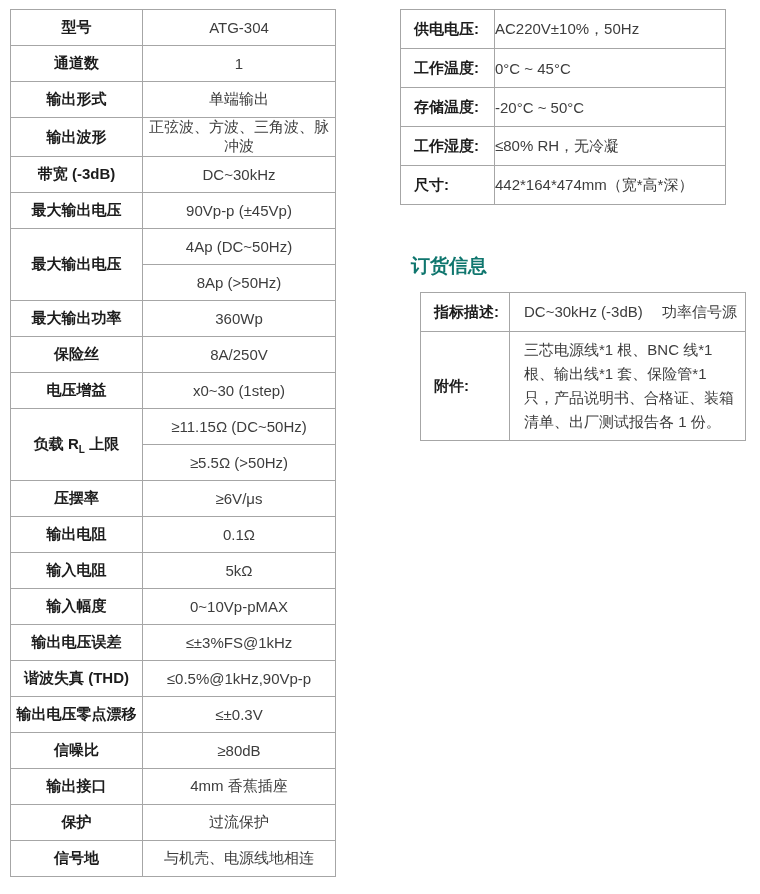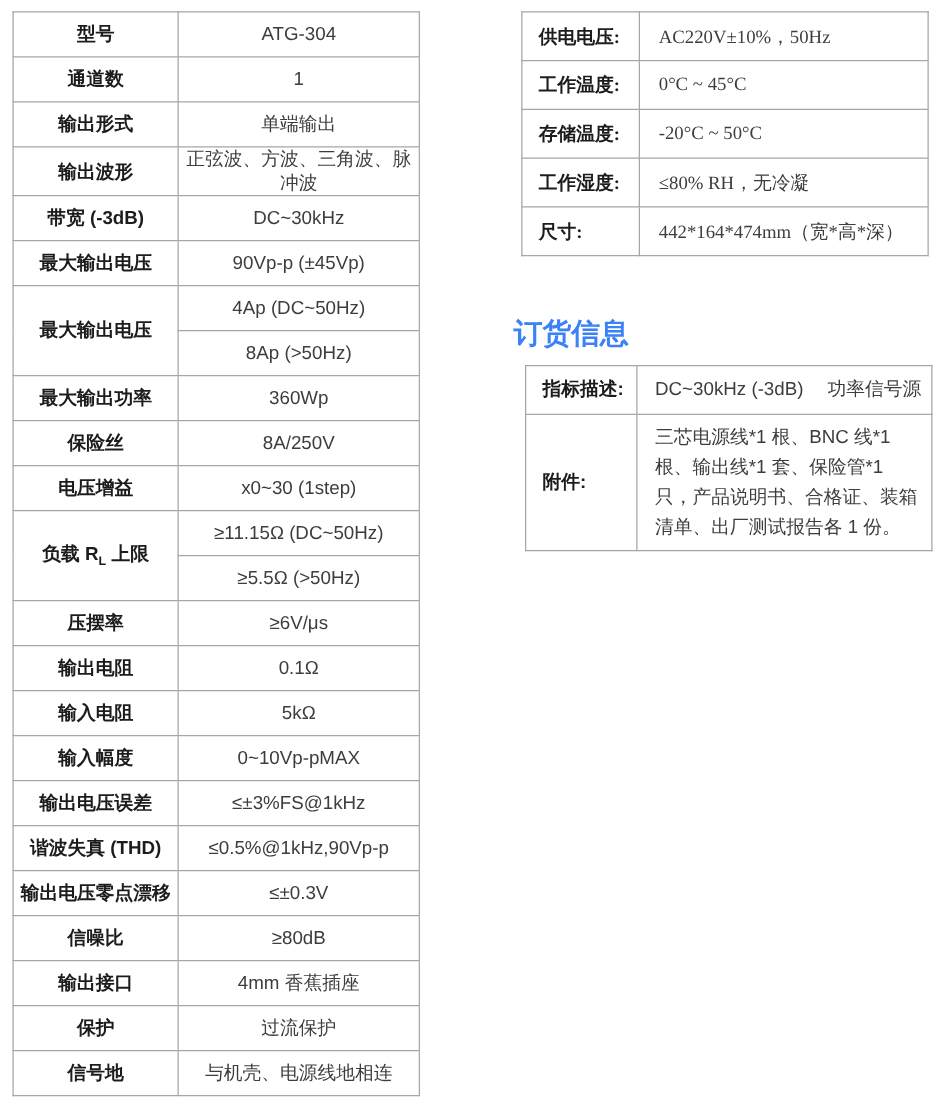--- a/index.html
+++ b/index.html
@@ -25,29 +25,29 @@
   .tbl td.lbl{
     font-weight:bold;
     color:#1c1c1c;
   }
   
   .spec-tbl{left:10px;top:9px;width:326px;}
   .spec-tbl td{height:35px;text-align:center;padding:0 3px;}
   .spec-tbl col.c1{width:132px;}
   .spec-tbl sub{font-size:10px;font-weight:bold;}
   
-  .env-tbl{left:417px;top:9px;width:326px;font-family:Liberation Serif, serif;}
+  .env-tbl{left:400px;top:9px;width:326px;}
   .env-tbl td{height:38px;text-align:left;}
   .env-tbl td.lbl{padding:0 0 0 13px;}
-  .env-tbl td.val{padding:0 0 0 15px;}
+  .env-tbl td.val{padding:0 0 0 0;}
   .env-tbl col.c1{width:94px;}
   
   .order-heading{
     position:absolute;left:411px;top:253px;
-    font-size:23px;font-weight:bold;color:#3b82f6;
+    font-size:19px;font-weight:bold;color:#0f766e;
     line-height:26px;
   }
   
   .order-tbl{left:420px;top:292px;width:326px;}
   .order-tbl col.c1{width:89px;}
   .order-tbl td{text-align:left;vertical-align:middle;line-height:24px;}
   .order-tbl td.lbl{padding:0 0 0 13px;}
   .order-tbl td.val{padding:6px 8px 6px 14px;}
   .order-tbl tr.simple td{height:38px;padding-top:0;padding-bottom:0;}
   .order-tbl td.val.strong{font-weight:bold;color:#1c1c1c;}

